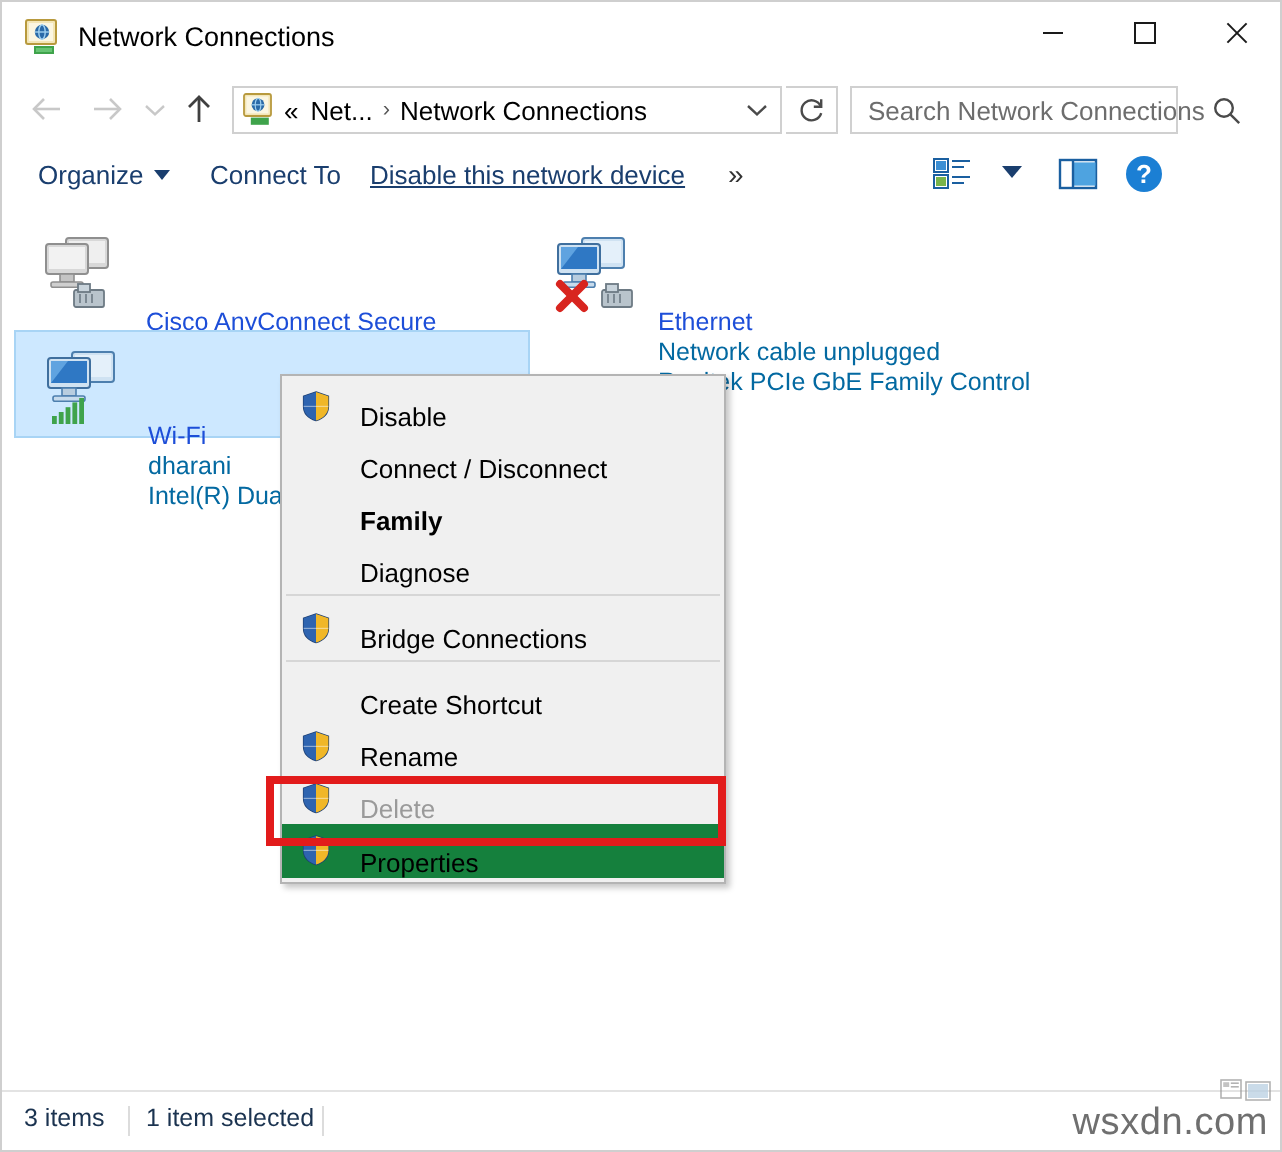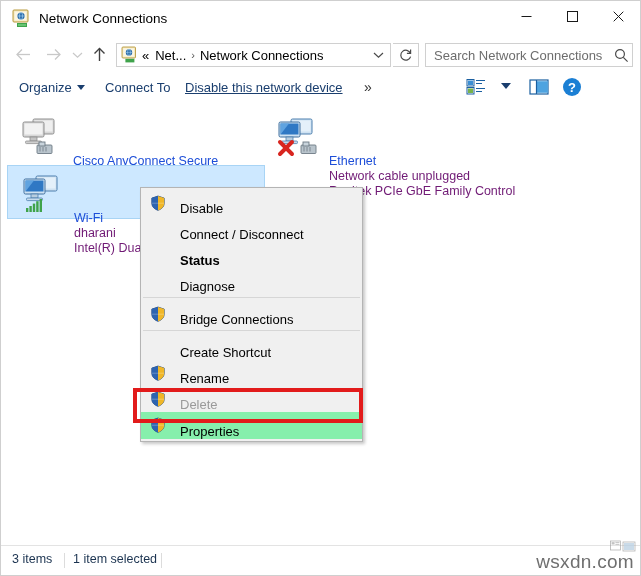--- a/index.html
+++ b/index.html
@@ -117,21 +117,21 @@
     border: 1px solid #d0d0d0;
     border-left: none;
     background: #ffffff;
     display: flex;
     align-items: center;
     justify-content: center;
   }
   #searchbox {
     position: absolute;
     left: 424px; top: 6px;
-    width: 208px; height: 24px;
+    width: 164px; height: 24px;
     box-sizing: border-box;
     border: 1px solid #d0d0d0;
     background: #ffffff;
     display: flex;
     align-items: center;
   }
   #searchbox .sb-text {
     font-size: 13px;
     color: #6d6d6d;
     margin-left: 8px;
@@ -215,21 +215,21 @@
   }
   .conn .line1 {
     font-size: 12.5px;
     color: #1d4ed8;
     line-height: 15px;
     white-space: normal;
     margin-top: 41px;
   }
   .conn .line2, .conn .line3 {
     font-size: 12.5px;
-    color: #701a75;
+    color: #0369a1;
     line-height: 15px;
     white-space: nowrap;
     overflow: hidden;
   }
   #conn-cisco { left: 6px;   top: 8px; }
   #conn-eth   { left: 262px; top: 8px; }
   #conn-wifi  { left: 6px;   top: 64px; }
 
   
   #ctxmenu {
@@ -262,21 +262,21 @@
     white-space: nowrap;
   }
   .mi.bold .mi-label { font-weight: bold; }
   .mi.disabled .mi-label { color: #9a9a9a; }
   .mi-sep {
     height: 1px;
     background: #d6d6d6;
     margin: 3px 2px 3px 2px;
   }
   .mi.highlight-target {
-    background: #86efac;
+    background: #15803d;
     height: 27px;
   }
   #red-box {
     position: absolute;
     left: 132px; top: 387px;
     width: 230px; height: 35px;
     box-sizing: border-box;
     border: 4px solid #e21b1b;
     z-index: 40;
     pointer-events: none;
@@ -558,21 +558,21 @@
         </svg>
       </span>
       <span class="mi-label">Disable</span>
     </div>
 
     <div class="mi">
       <span class="mi-label">Connect / Disconnect</span>
     </div>
 
     <div class="mi bold">
-      <span class="mi-label">Status</span>
+      <span class="mi-label">Family</span>
     </div>
 
     <div class="mi">
       <span class="mi-label">Diagnose</span>
     </div>
 
     <div class="mi-sep"></div>
 
     <div class="mi">
       <span class="mi-shield">

